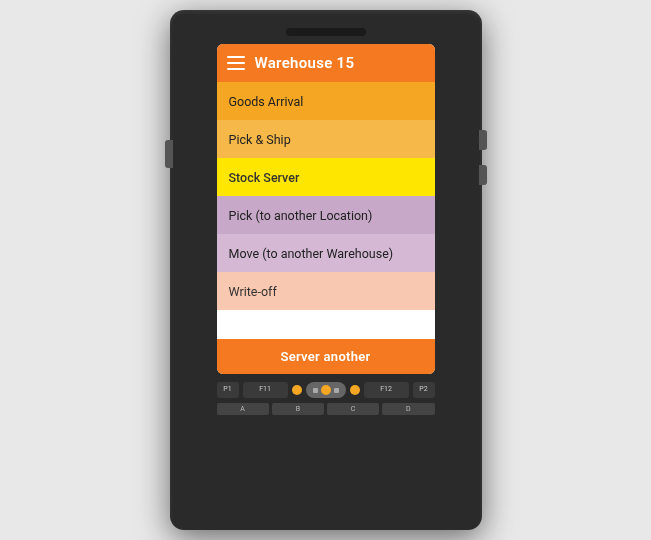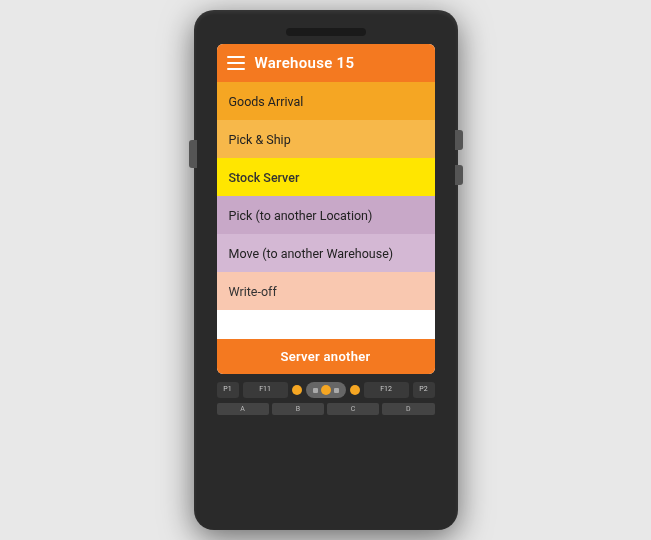--- a/index.html
+++ b/index.html
@@ -9,24 +9,24 @@
       display: flex;
       justify-content: center;
       align-items: center;
       width: 651px;
       height: 540px;
       font-family: 'Roboto', Arial, sans-serif;
       overflow: hidden;
     }
 
     .device-outer {
-      width: 264px;
+      width: 312px;
       height: 520px;
       background: #2a2a2a;
-      border-radius: 20px;
+      border-radius: 14px;
       position: relative;
       box-shadow: 0 8px 32px rgba(0,0,0,0.55), inset 0 2px 4px rgba(255,255,255,0.08);
       display: flex;
       flex-direction: column;
       align-items: center;
       padding: 18px 10px 12px;
     }
 
     
     .device-top-bar {

